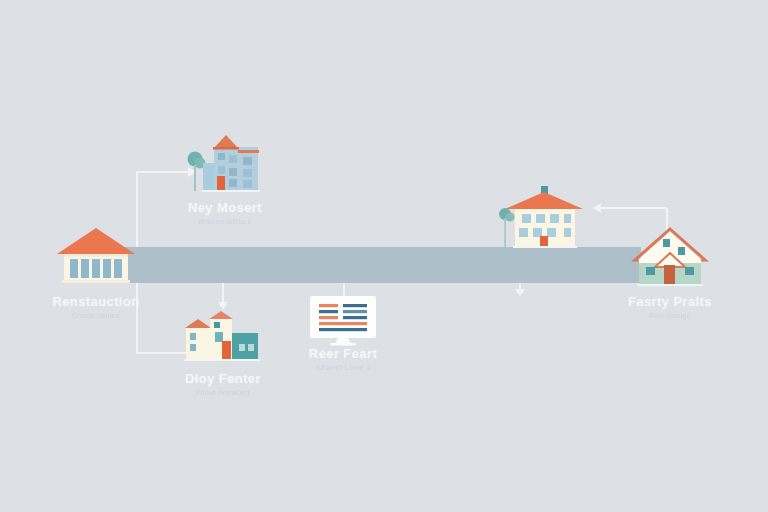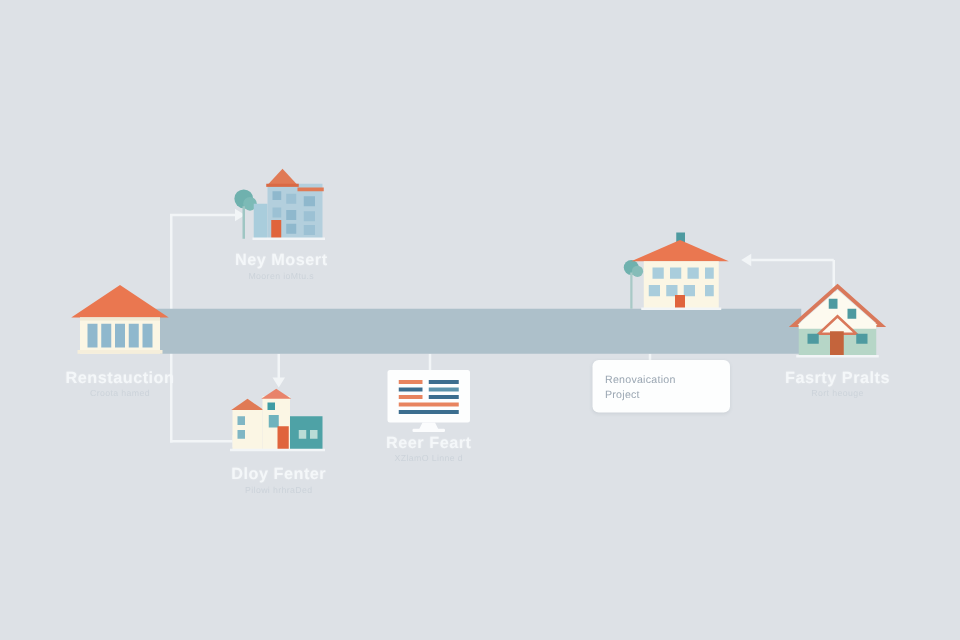--- a/index.html
+++ b/index.html
@@ -284,18 +284,14 @@
 
       <rect x="31" y="38" width="11" height="20" fill="#c4643c"></rect>
       <rect x="4" y="57" width="66" height="2" fill="#f2f5f7"></rect>
     </svg>
   </div>
   <div class="node-label" style="left:590px; top:294px; width:160px;">
     <span class="node-title">Fasrty Pralts</span>
     <span class="node-sub">Rort heouge</span>
   </div>
 
-  <div class="callout">
-    <span class="callout-line">Renovaication</span>
-    <span class="callout-line">Project</span>
-  </div>
 
 </div>
 
 </body></html>

